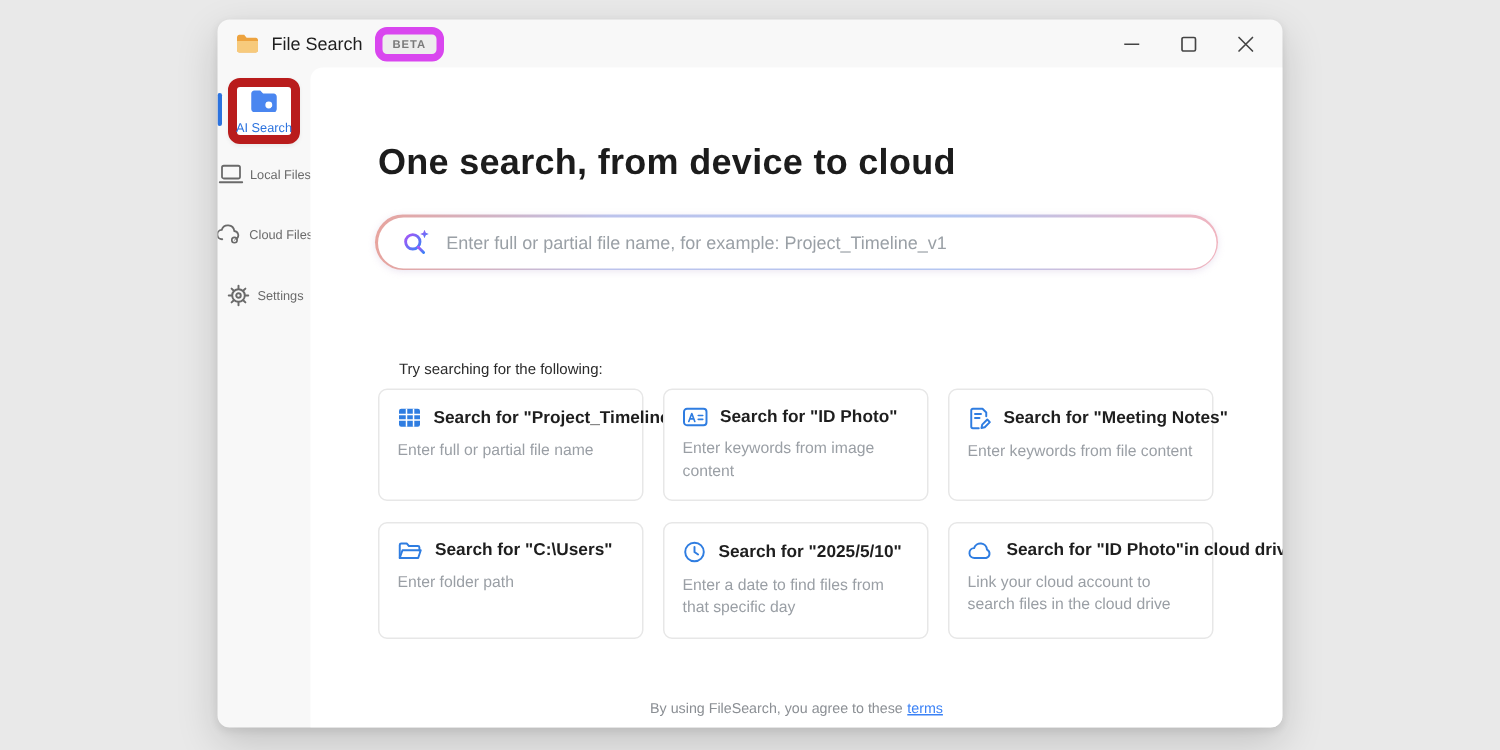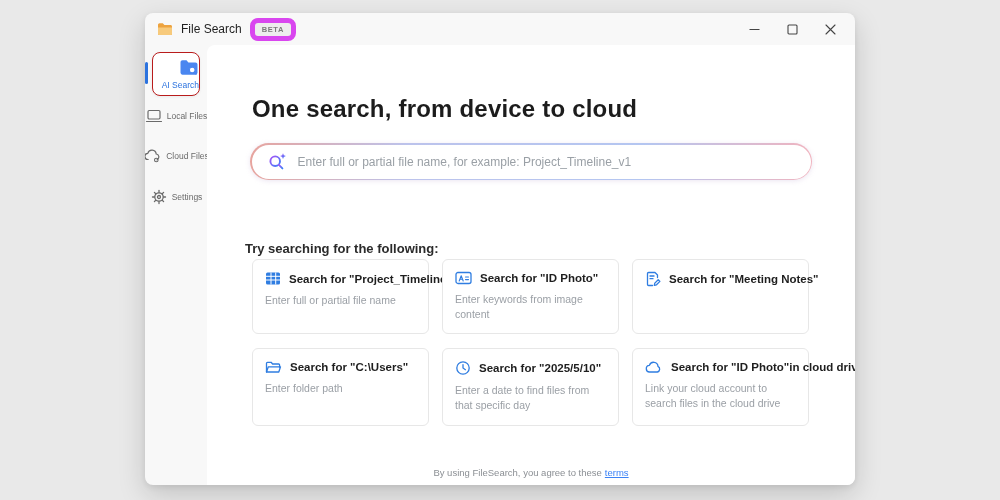--- a/index.html
+++ b/index.html
@@ -23,23 +23,23 @@
     font-size:7.5px; color:#7a7a7a; background:#ededed; border:5px solid #d946ef;
     border-radius:8px; padding:2px 7px; margin-left:8px; letter-spacing:.6px; font-weight:700;
   }
   .controls { position:absolute; right:6px; top:0; height:32px; display:flex; }
   .ctrl { width:38px; height:32px; display:flex; align-items:center; justify-content:center; cursor:default; }
   
   .sidebar { position:absolute; left:0; top:32px; bottom:0; width:62px; }
   .accent-bar { position:absolute; left:0; top:17px; width:3px; height:22px; border-radius:2px; background:#2b72de; }
   .side-tile {
     position:absolute; left:7px; top:7px; width:48px; height:44px;
-    background:#fff; border:1px solid #b91c1c; border-radius:8px;
+    background:#fff; border:6px solid #b91c1c; border-radius:8px;
     box-shadow:0 1px 3px rgba(0,0,0,.06);
-    display:flex; flex-direction:column; align-items:flex-end; justify-content:center; gap:3px;
+    display:flex; flex-direction:column; align-items:center; justify-content:center; gap:3px;
   }
   .side-tile .side-label { color:#2b72de; }
   .side-item {
     position:absolute; left:0; width:62px; height:32px;
     display:flex; flex-direction:row; align-items:center; justify-content:center; gap:4px;
   }
   .side-label { font-size:8.5px; color:#6a6a6a; white-space:nowrap; }
   .icon { display:inline-flex; line-height:0; }
   
   .main { position:absolute; left:62px; top:32px; right:0; bottom:0; background:#fff; border-top-left-radius:8px; }
@@ -47,21 +47,21 @@
   .search-wrap {
     position:absolute; left:43px; top:98px; width:562px; height:37px; border-radius:19px; padding:1.5px;
     background:linear-gradient(90deg,#e7a49e 0%,#bcc3ec 28%,#b4c6f1 70%,#f0b4bf 100%);
     box-shadow:0 1px 5px rgba(190,170,210,.30);
   }
   .search-inner {
     display:flex; align-items:center; height:100%; background:#fff; border-radius:17.5px; padding:0 14px; gap:10px;
   }
   .search-input { border:none; outline:none; flex:1; font-size:12px; color:#333; background:transparent; font-family:"Liberation Sans", sans-serif; }
   .search-input::placeholder { color:#9aa0a6; }
-  .suggestions-label { position:absolute; left:38px; top:196px; font-size:13px; font-weight:700; color:#2b2b2b; }
+  .suggestions-label { position:absolute; left:59px; top:196px; font-size:10px; font-weight:400; color:#2b2b2b; }
   .cards {
     position:absolute; left:45px; top:214px;
     display:grid; grid-template-columns:repeat(3,177px); column-gap:13px; row-gap:14px;
   }
   .card {
     background:#fff; border:1px solid #e7e7e7; border-radius:6px;
     padding:11px 12px 12px; cursor:pointer;
   }
   .card-head { display:flex; align-items:center; gap:8px; }
   .card-title { font-size:11.5px; font-weight:700; color:#1e1e1e; white-space:nowrap; }
@@ -213,20 +213,21 @@
         <div class="card-head">
           <span class="icon">
             <svg width="16" height="16" viewBox="0 0 16 16" fill="none" stroke="#2f7de1" stroke-width="1.3" stroke-linecap="round" stroke-linejoin="round">
               <path d="M12.5 6.5V4L10 1.5H3.6c-.6 0-1.1.5-1.1 1.1v10.8c0 .6.5 1.1 1.1 1.1H7.5"></path>
               <path d="M5 5h4M5 7.7h3"></path>
               <path d="M9.3 14.3l.5-2.2 3.4-3.4 1.7 1.7-3.4 3.4z"></path>
             </svg>
           </span>
           <span class="card-title">Search for "Meeting Notes"</span>
         </div>
+        <div class="card-sub">Enter keywords from file content</div>
       </div>
 
       <div class="card">
         <div class="card-head">
           <span class="icon">
             <svg width="17" height="14" viewBox="0 0 17 14" fill="none" stroke="#2f7de1" stroke-width="1.3" stroke-linecap="round" stroke-linejoin="round">
               <path d="M1.5 12V3.3c0-.6.4-1 1-1h3.6l1.5 1.7h6c.6 0 1 .4 1 1V7"></path>
               <path d="M1.5 12l1.8-5.2h12.2L13.8 12z"></path>
             </svg>
           </span>

